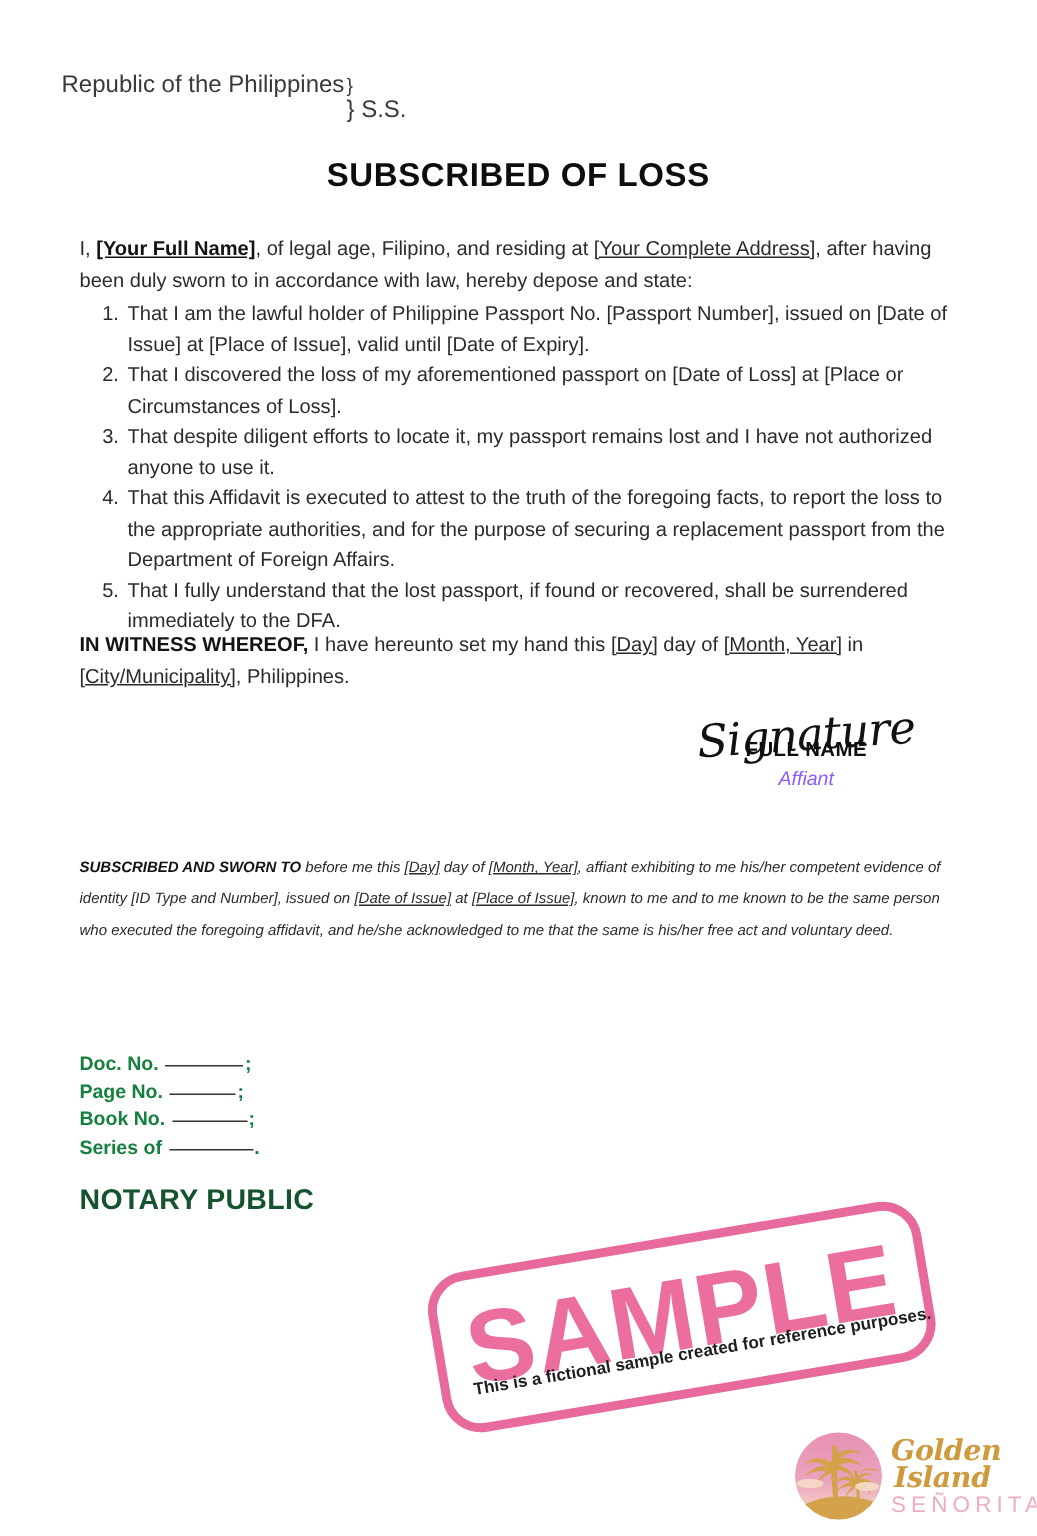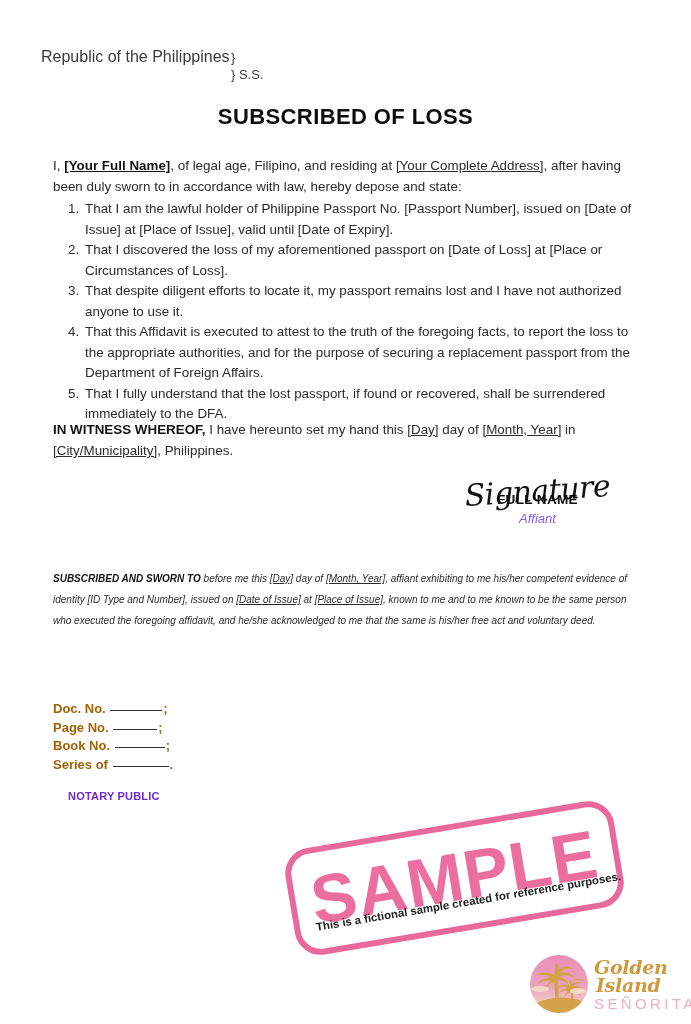--- a/index.html
+++ b/index.html
@@ -41,21 +41,21 @@
     white-space: nowrap;
     font-size: 16px;
     color: #3a3a3a;
   }
   .brace {
     font-size: 13px;
     color: #3a3a3a;
   }
   .ss-row {
     margin-left: 190px;
-    font-size: 13px;
+    font-size: 16px;
     color: #3a3a3a;
   }
 
   
   .doc-title {
     position: absolute;
     left: 0;
     right: 0;
     top: 104px;
     text-align: center;
@@ -150,43 +150,42 @@
   }
 
   
   .notary-block {
     position: absolute;
     left: 53px;
     top: 700px;
     font-size: 13px;
     font-weight: 700;
     line-height: 18.5px;
-    color: #a16207;
+    color: #15803d;
   }
   .notary-line { white-space: pre; }
   .blank {
     display: inline-block;
     border-bottom: 1.4px solid #333;
     vertical-align: 2px;
     margin: 0 1px;
   }
   .b-doc   { width: 52px; }
   .b-page  { width: 44px; }
   .b-book  { width: 50px; }
   .b-series{ width: 56px; }
 
   .notary-public {
     position: absolute;
     left: 53px;
     top: 790px;
-    font-size: 11px;
+    font-size: 19px;
     font-weight: 700;
     letter-spacing: 0.2px;
-    color: #6d28d9;
-    margin-left: 15px;
+    color: #14532d;
   }
 
   
   .stamp-layer {
     position: absolute;
     left: 0; top: 0;
     width: 691px; height: 1024px;
     pointer-events: none;
   }
   .stamp {

